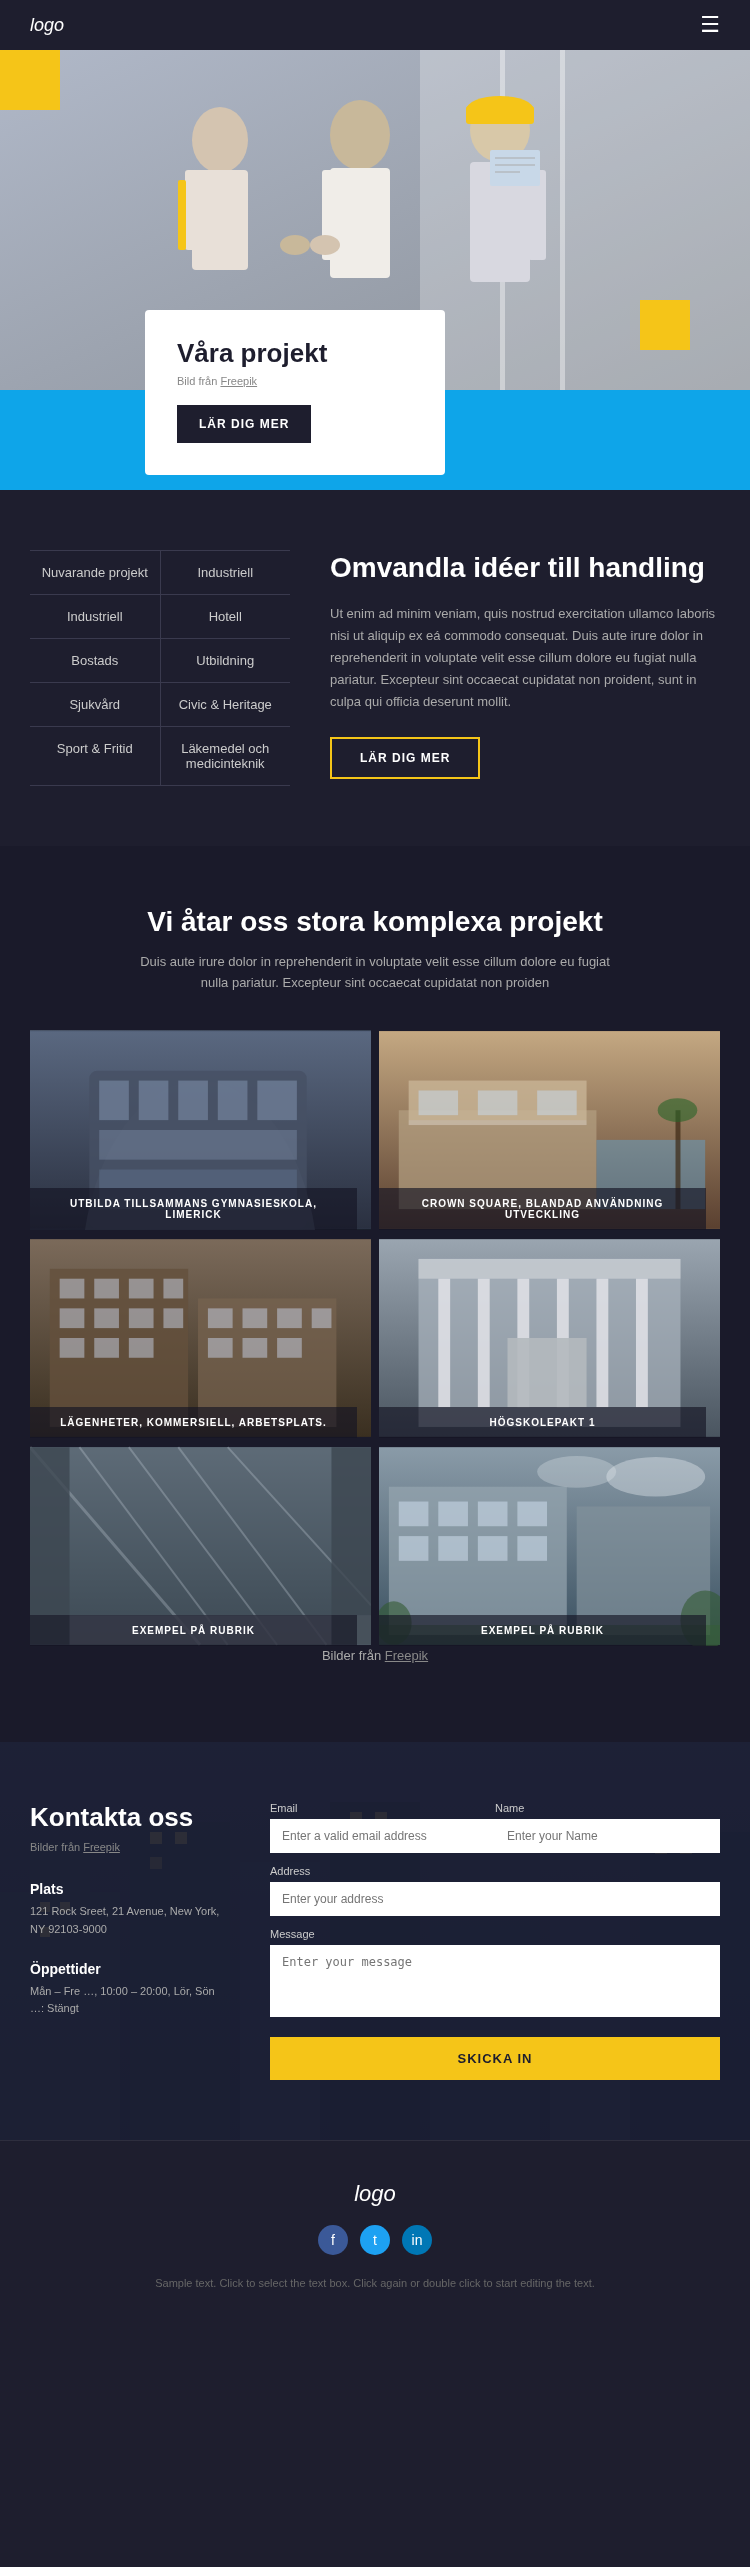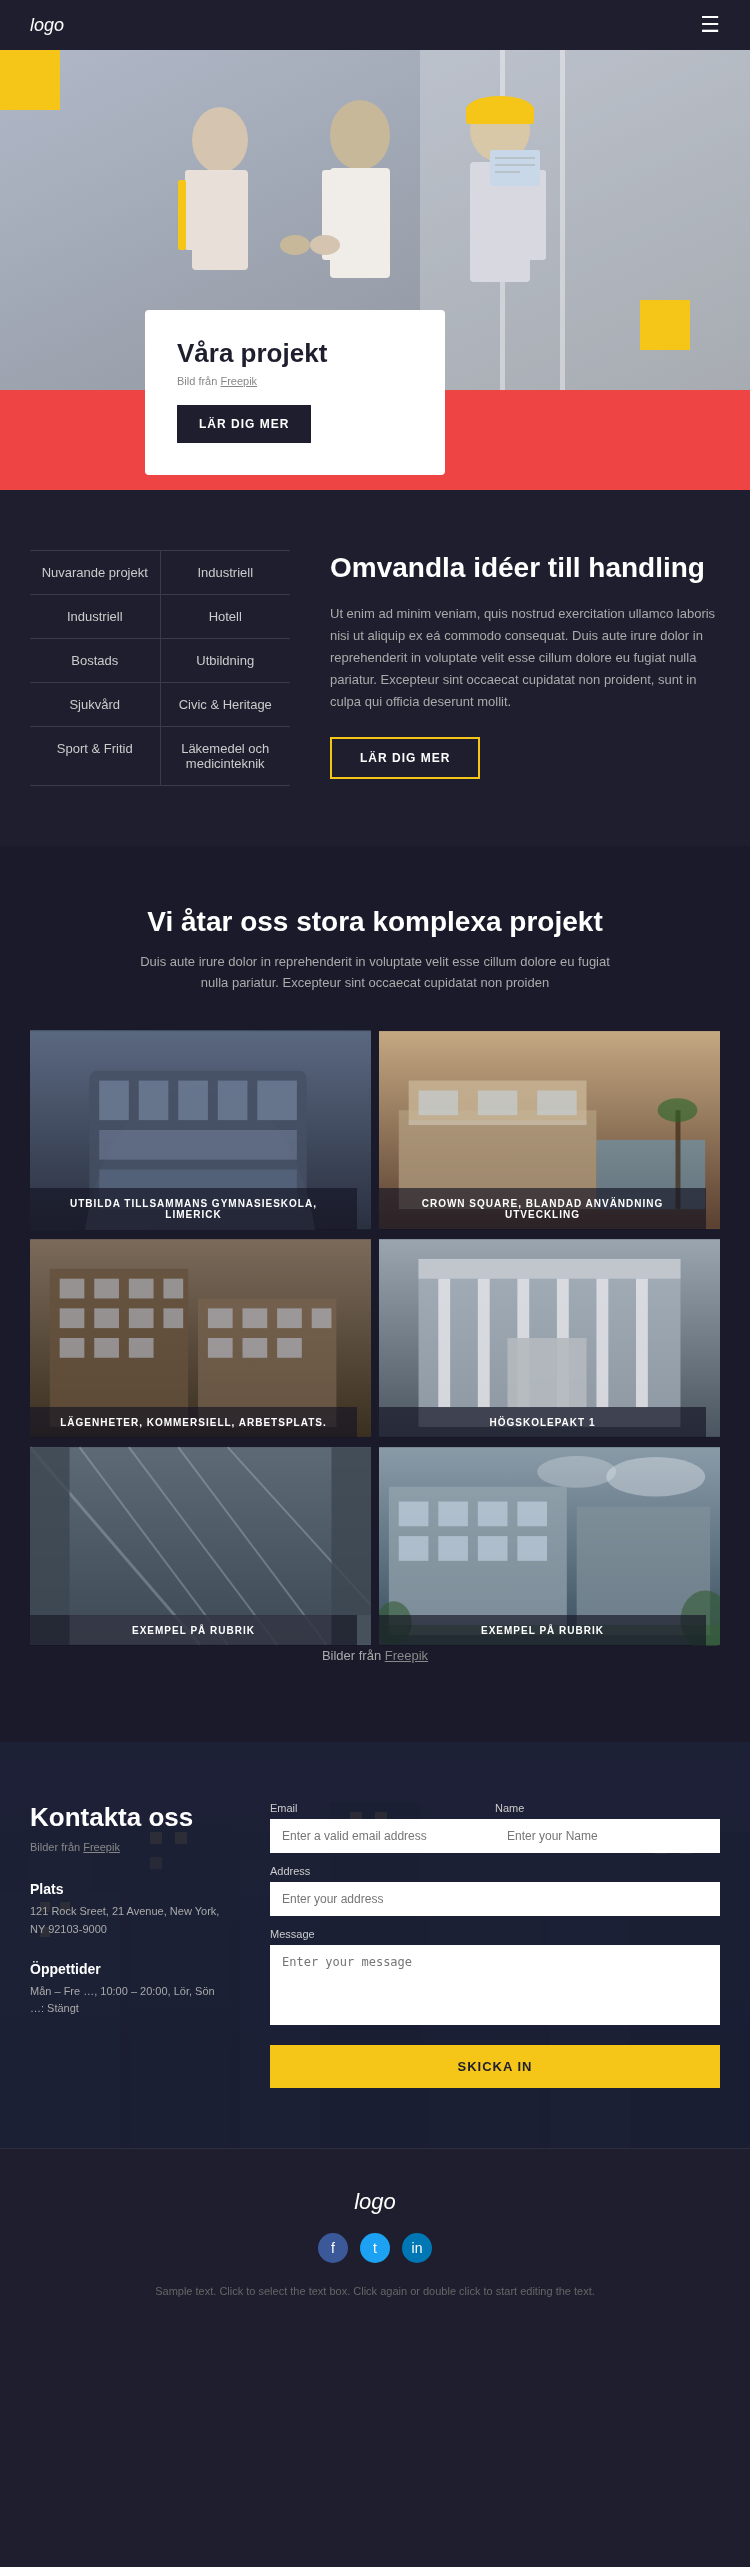--- a/index.html
+++ b/index.html
@@ -28,21 +28,21 @@
     }
     .hamburger {
       font-size: 22px;
       color: #fff;
       cursor: pointer;
     }
 
     
     .hero {
       position: relative;
-      background: #ef4444;
+      background: #0ea5e9;
       padding-bottom: 60px;
     }
     .hero-image-wrapper {
       position: relative;
       width: 100%;
       height: 340px;
       overflow: hidden;
     }
     
     .yellow-block-tl {
@@ -289,21 +289,21 @@
     .form-group textarea {
       background: #fff;
       border: none;
       padding: 10px 12px;
       font-size: 12px;
       color: #555;
       outline: none;
       width: 100%;
     }
     .form-group textarea {
-      height: 80px;
+      height: 72px;
       resize: none;
     }
     .btn-yellow {
       background: #f5c518;
       color: #1e1e2e;
       border: none;
       padding: 14px;
       font-size: 13px;
       font-weight: 700;
       cursor: pointer;

